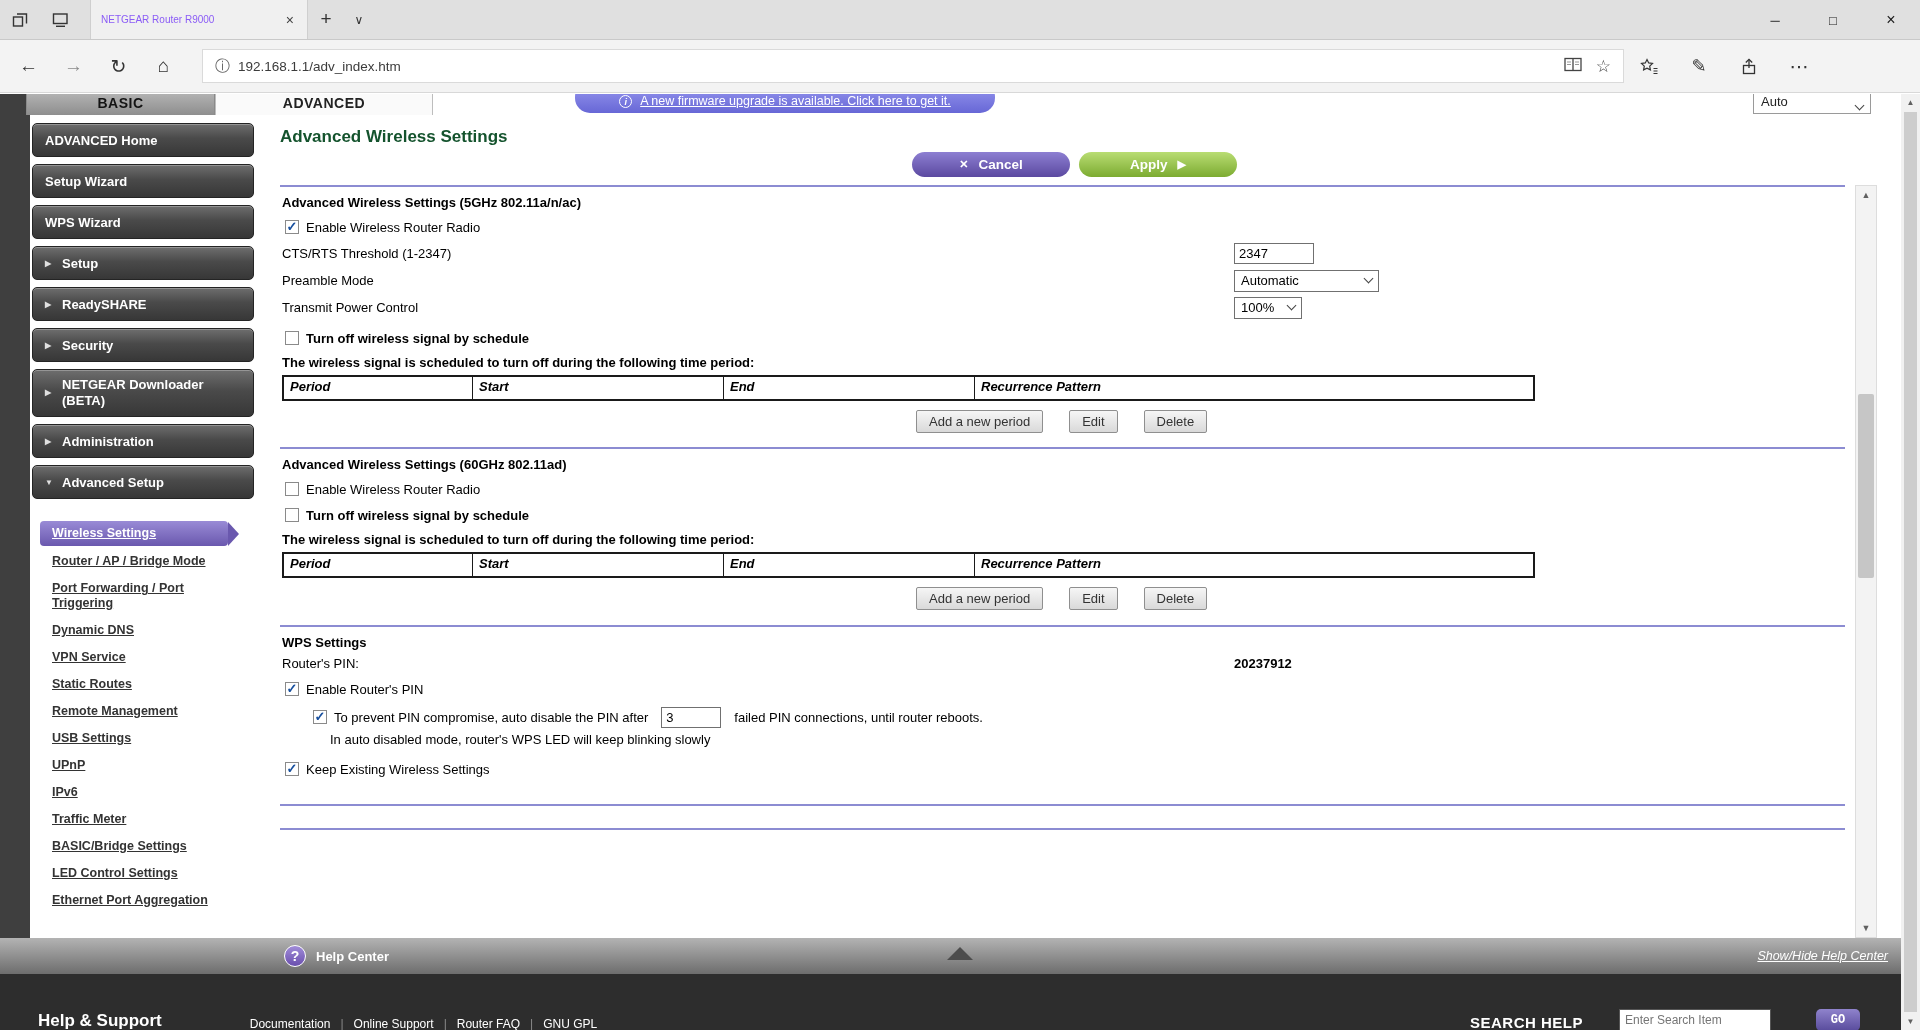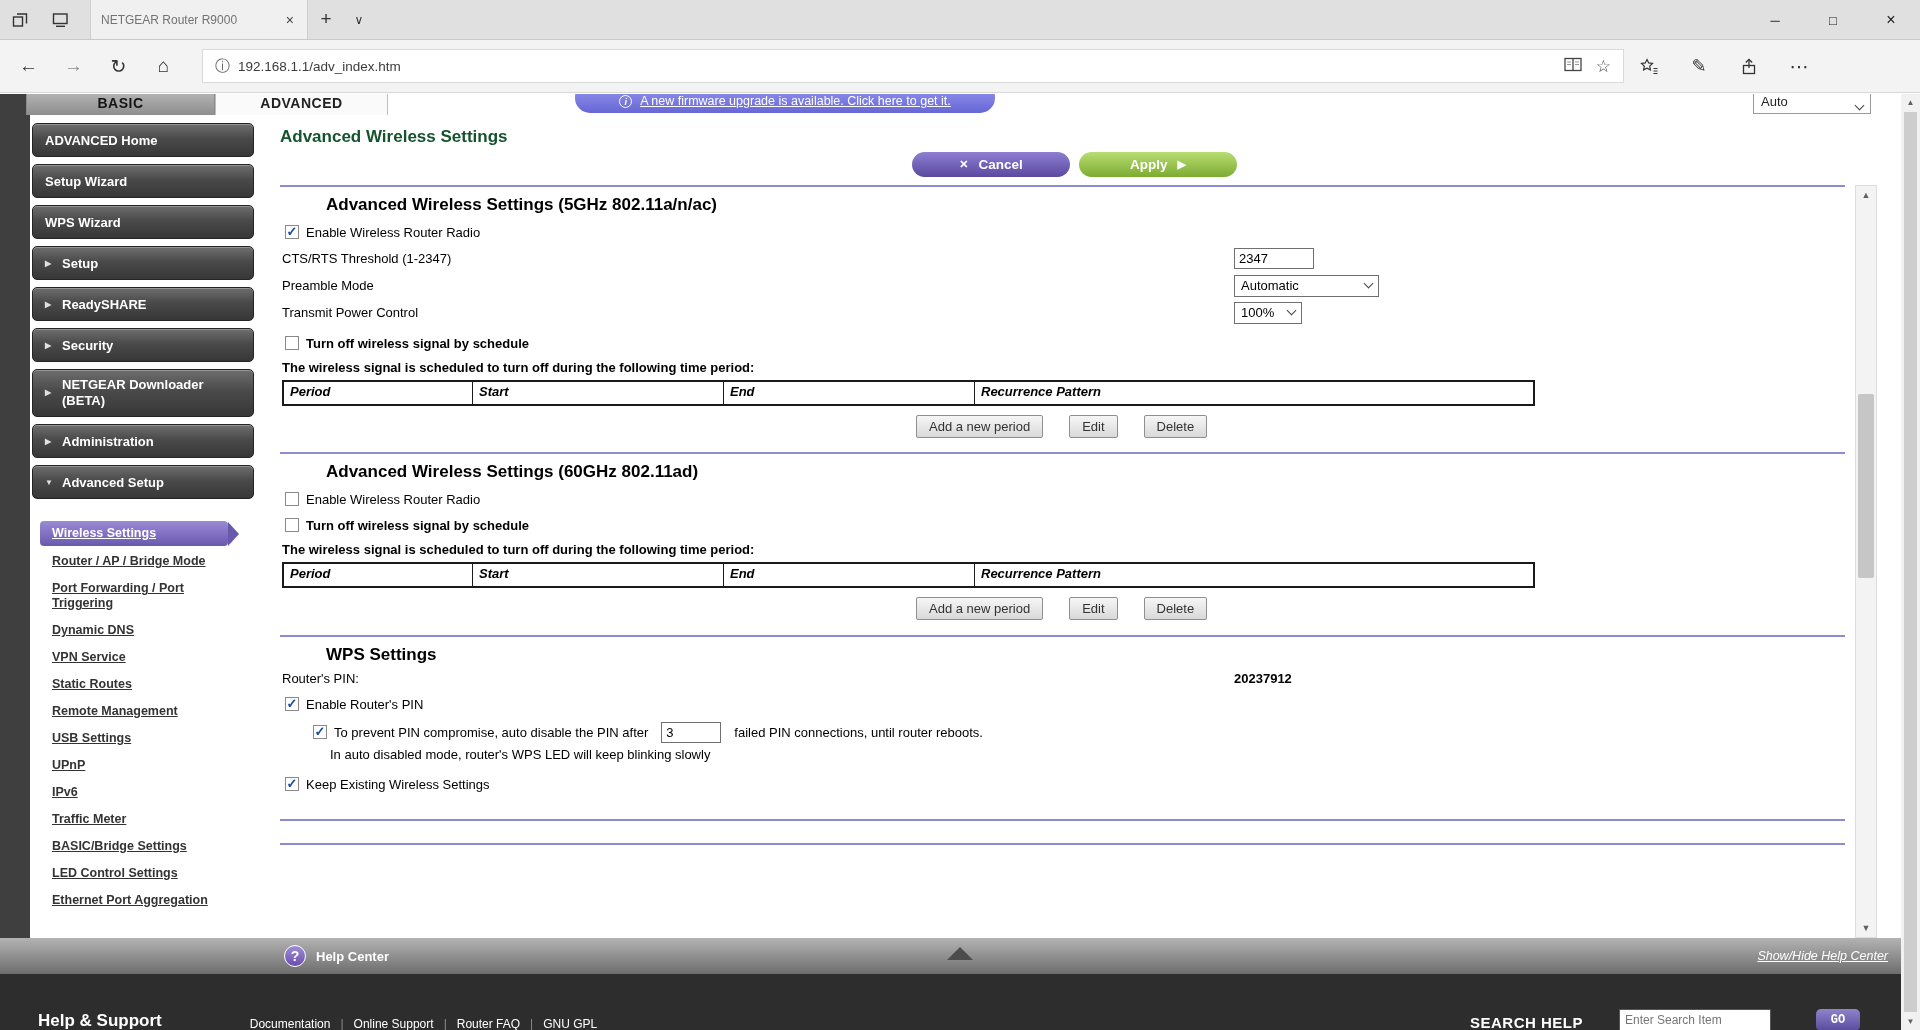--- a/index.html
+++ b/index.html
@@ -4,21 +4,21 @@
 <style>
   * { margin:0; padding:0; box-sizing:border-box; }
   html,body { width:1920px; height:1030px; }
   body { font-family:"Liberation Sans",sans-serif; background:#fff; overflow:hidden; }
   .screen { position:relative; width:1920px; height:1030px; background:#fff; overflow:hidden; }
 
   
   .tabbar { height:40px; background:#e0e0e0; border-bottom:1px solid #c9c9c9; display:flex; align-items:stretch; position:relative; }
   .tb-btn { width:40px; display:flex; align-items:center; justify-content:center; color:#333; }
   .btab { width:218px; margin-left:10px; background:#f0f0f0; display:flex; align-items:center; padding:0 10px; border-left:1px solid #cfcfcf; border-right:1px solid #cfcfcf; }
-  .btab-title { flex:1; font-size:12px; color:#737373; white-space:nowrap; overflow:hidden; }
+  .btab-title { flex:1; font-size:10px; color:#8b5cf6; white-space:nowrap; overflow:hidden; }
   .btab-close { font-size:14px; color:#444; padding:0 3px; cursor:default; }
   .newtab { width:36px; text-align:center; line-height:38px; font-size:19px; color:#333; }
   .tabchev { width:30px; text-align:center; line-height:40px; font-size:12px; color:#333; }
   .wincontrols { position:absolute; right:0; top:0; height:40px; display:flex; }
   .winbtn { width:58px; display:flex; align-items:center; justify-content:center; font-size:13px; color:#1a1a1a; }
 
   
   .addressbar { height:53px; background:#f3f3f3; border-bottom:1px solid #d8d8d8; display:flex; align-items:center; padding-left:6px; }
   .nav-icon { width:45px; text-align:center; font-size:19px; color:#333; }
   .urlbox { width:1422px; height:34px; margin-left:16px; background:#fff; border:1px solid #dadada; display:flex; align-items:center; padding:0 8px; }
@@ -28,21 +28,21 @@
   .ab-icon { width:50px; text-align:center; font-size:17px; color:#333; display:flex; align-items:center; justify-content:center; }
 
   
   .page { position:absolute; top:94px; left:0; right:0; bottom:0; background:#fff; }
   .dark-strip { position:absolute; left:0; top:0; width:30px; height:844px; background:#3f3f3f; }
 
   
   .topstrip { position:relative; height:21px; overflow:hidden; }
   .g-tab { position:absolute; top:-8px; height:29px; display:flex; align-items:flex-end; justify-content:center; font-weight:bold; font-size:14px; padding-bottom:4px; letter-spacing:.5px; }
   .g-tab.basic { left:26px; width:189px; background:linear-gradient(#bdbdbd,#8e8e8e); color:#141414; border:1px solid #8a8a8a; border-bottom:none; border-radius:4px 4px 0 0; }
-  .g-tab.advanced { left:215px; width:173px; background:#fafafa; color:#222; border:1px solid #bdbdbd; border-bottom:none; border-radius:4px 4px 0 0; }
+  .g-tab.advanced { left:215px; width:218px; background:#fafafa; color:#222; border:1px solid #bdbdbd; border-bottom:none; border-radius:4px 4px 0 0; }
   .fw-notice { position:absolute; top:-12px; left:575px; width:420px; height:31px; border-radius:15px; background:linear-gradient(#9a9af0,#6767d6); color:#fff; display:flex; align-items:flex-end; justify-content:center; gap:8px; padding-bottom:5px; font-size:12.5px; }
   .fw-i { width:13px; height:13px; border:1px solid #fff; border-radius:50%; font-size:9px; font-weight:bold; font-style:italic; display:flex; align-items:center; justify-content:center; }
   .fw-text { text-decoration:underline; }
   .lang-select { position:absolute; top:-7px; right:49px; width:118px; height:27px; background:#fff; border:1px solid #9a9a9a; display:flex; align-items:flex-end; justify-content:space-between; padding:0 7px 4px 7px; font-size:13px; color:#222; }
 
   
   .body-row { position:relative; height:823px; overflow:hidden; }
 
   
   .sidebar { position:absolute; left:30px; top:0; bottom:0; width:250px; background:#fff; padding-top:8px; }
@@ -61,21 +61,21 @@
   .pill-btn { width:158px; height:25px; border-radius:13px; border:none; color:#fff; font-weight:bold; font-size:13.5px; display:flex; align-items:center; justify-content:center; gap:10px; font-family:"Liberation Sans",sans-serif; }
   .btn-cancel { background:linear-gradient(#8d7fd2,#5b49a0); }
   .btn-apply { background:linear-gradient(#b9dd73,#7cab31); }
   .pill-ic { font-size:11px; }
   .sep { height:2px; background:#8c8cd2; }
   .sep.s1 { margin-top:36px; }
   .sep.s2 { margin-top:14px; }
   .sep.s3 { margin-top:15px; }
   .sep.s4 { margin-top:22px; }
   .sep.s5 { margin-top:22px; }
-  .sec-h { font-weight:bold; font-size:17px; margin-top:8px; padding-left:2px;margin-left:44px; }
+  .sec-h { font-weight:bold; font-size:13px; margin-top:8px; padding-left:2px; }
   .row { position:relative; height:27px; display:flex; align-items:center; padding-left:2px; }
   .ctrl { position:absolute; left:954px; }
   .txt-input { height:21px; border:1px solid #707070; font-size:13px; padding:0 4px; font-family:"Liberation Sans",sans-serif; }
   .select { height:22px; background:#fff; border:1px solid #707070; display:flex; align-items:center; justify-content:space-between; padding:0 6px; font-size:13px; }
   .chev { width:7px; height:7px; border-right:1.6px solid #444; border-bottom:1.6px solid #444; transform:rotate(45deg); margin-top:-4px; flex:none; }
   .cbrow { display:flex; align-items:center; gap:7px; height:26px; padding-left:5px; }
   .cbrow.bold { font-weight:bold; }
   .cb { width:14px; height:14px; background:#fff; border:1px solid #8a8a8a; display:inline-flex; align-items:center; justify-content:center; color:#174f9e; flex:none; }
   .cb[data-checked="true"]::after { content:"✓"; font-size:13px; font-weight:bold; margin-top:-2px; }
   .note { font-weight:bold; height:20px; margin-top:2px; padding-left:2px; display:flex; align-items:center; }

